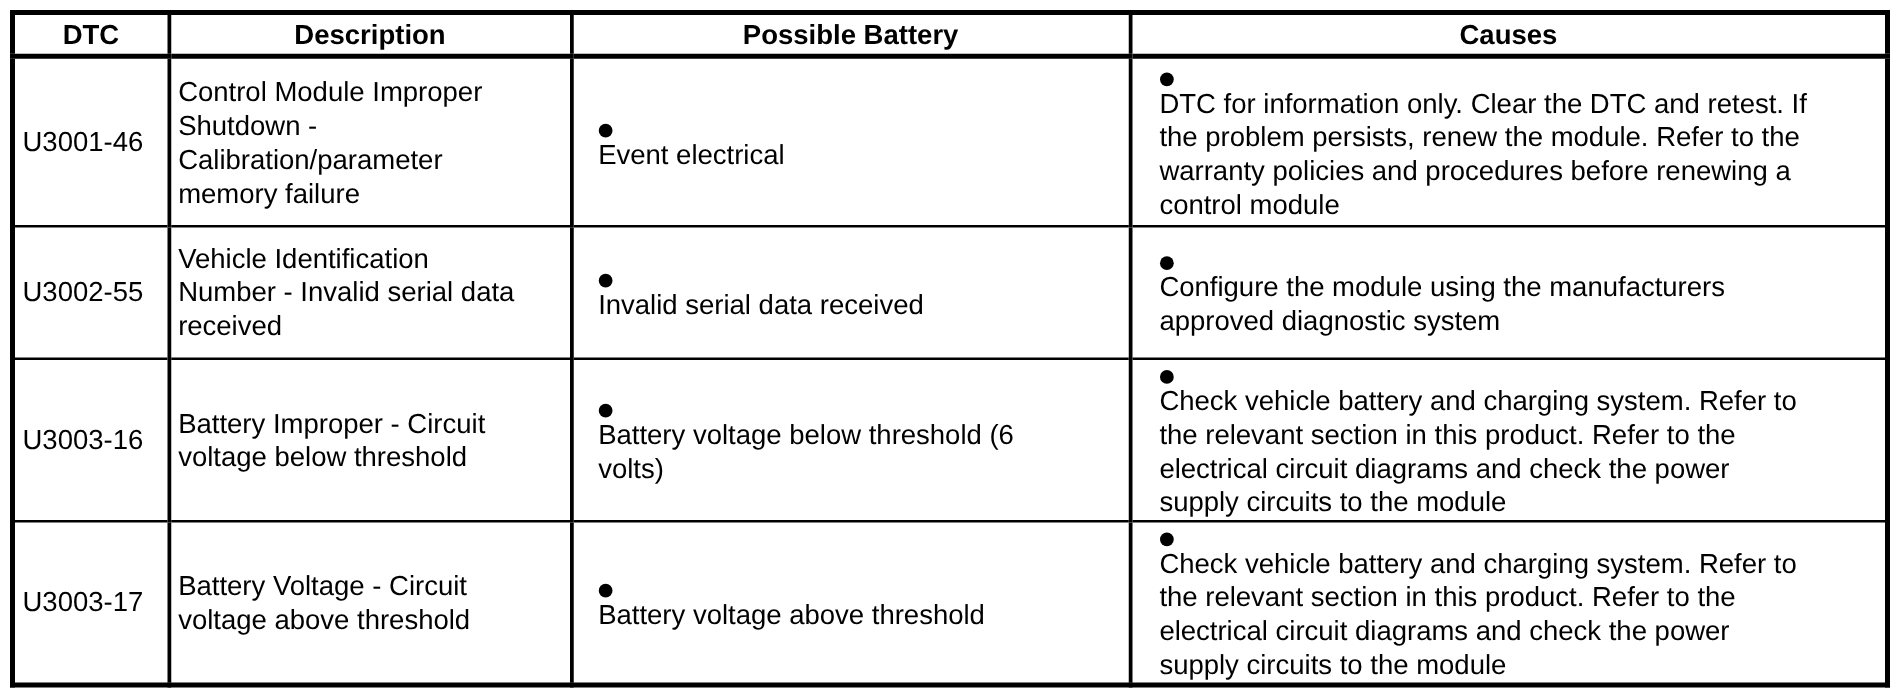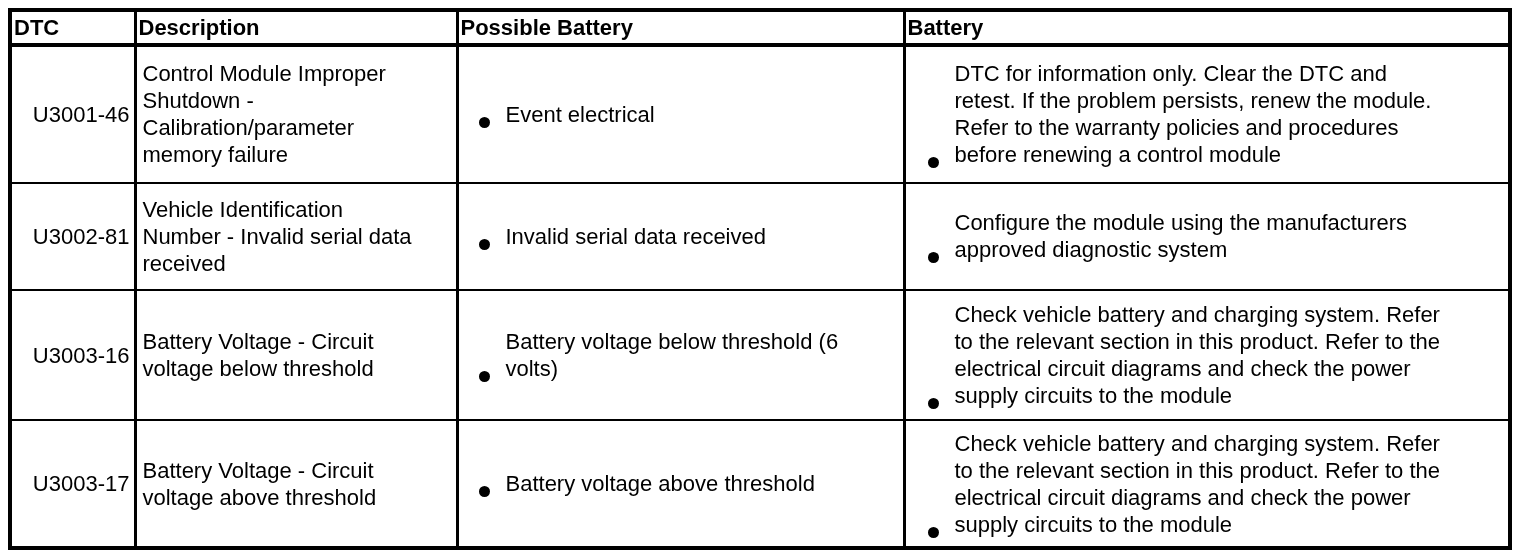--- a/index.html
+++ b/index.html
@@ -12,33 +12,33 @@
     width:100%;height:100%;table-layout:fixed;border-collapse:collapse;
     border:4px solid var(--line,#000);
   }
   th,td{
     border:2px solid var(--line,#000);
     border-left-width:3px;border-right-width:3px;
     vertical-align:middle;overflow:hidden;
   }
   thead th{
     border-bottom-width:4px;height:31px;
-    font-size:22px;font-weight:bold;text-align:left;padding:0 2px;
+    font-size:22px;font-weight:bold;text-align:center;padding:0 2px;
   }
   tbody tr:nth-child(1){height:135px;}
   tbody tr:nth-child(2){height:105px;}
   tbody tr:nth-child(3){height:128px;}
   tbody tr:nth-child(4){height:125px;}
   td{font-size:22px;line-height:27px;}
-  .cell-dtc{padding:0 4px 0 6px;text-align:right;}
+  .cell-dtc{padding:0 4px 0 6px;text-align:left;}
   .cell-desc{padding:0 33px 0 6px;}
   .cell-list{padding:0 0 0 20px;}
   .cell-causes{padding-right:37px;}
   .cell-action{padding-left:22px;padding-right:60px;}
-  .bullet-item{display:flex;align-items:flex-end;}
+  .bullet-item{display:flex;align-items:flex-start;flex-direction:column;}
   .bullet{
     flex:0 0 11px;width:11px;height:11px;border-radius:50%;
     background:var(--fg,#000);margin:8px 16px 0 0;
   }
   .bullet-text{font-size:22px;line-height:27px;}
 </style>
 </head>
 <body>
 
 <div class="page" style="--bg: #ffffff; --fg: #000000; --line: #000000;">
@@ -47,59 +47,59 @@
       <col style="width:125px">
       <col style="width:322px">
       <col style="width:447px">
       <col>
     </colgroup>
     <thead>
       <tr>
         <th>DTC</th>
         <th>Description</th>
         <th>Possible Battery</th>
-        <th>Battery</th>
+        <th>Causes</th>
       </tr>
     </thead>
     <tbody id="dtc-rows">
         <tr>
           <td class="cell-dtc">U3001-46</td>
           <td class="cell-desc">Control Module Improper Shutdown - Calibration/parameter memory failure</td>
           <td class="cell-list cell-causes">
             <div class="bullet-item">
               <span class="bullet"></span>
               <span class="bullet-text">Event electrical</span>
             </div>
           </td>
           <td class="cell-list cell-action">
             <div class="bullet-item">
               <span class="bullet"></span>
               <span class="bullet-text">DTC for information only. Clear the DTC and retest. If the problem persists, renew the module. Refer to the warranty policies and procedures before renewing a control module</span>
             </div>
           </td>
         </tr>
         <tr>
-          <td class="cell-dtc">U3002-81</td>
+          <td class="cell-dtc">U3002-55</td>
           <td class="cell-desc">Vehicle Identification Number - Invalid serial data received</td>
           <td class="cell-list cell-causes">
             <div class="bullet-item">
               <span class="bullet"></span>
               <span class="bullet-text">Invalid serial data received</span>
             </div>
           </td>
           <td class="cell-list cell-action">
             <div class="bullet-item">
               <span class="bullet"></span>
               <span class="bullet-text">Configure the module using the manufacturers approved diagnostic system</span>
             </div>
           </td>
         </tr>
         <tr>
           <td class="cell-dtc">U3003-16</td>
-          <td class="cell-desc">Battery Voltage - Circuit voltage below threshold</td>
+          <td class="cell-desc">Battery Improper - Circuit voltage below threshold</td>
           <td class="cell-list cell-causes">
             <div class="bullet-item">
               <span class="bullet"></span>
               <span class="bullet-text">Battery voltage below threshold (6 volts)</span>
             </div>
           </td>
           <td class="cell-list cell-action">
             <div class="bullet-item">
               <span class="bullet"></span>
               <span class="bullet-text">Check vehicle battery and charging system. Refer to the relevant section in this product. Refer to the electrical circuit diagrams and check the power supply circuits to the module</span>

